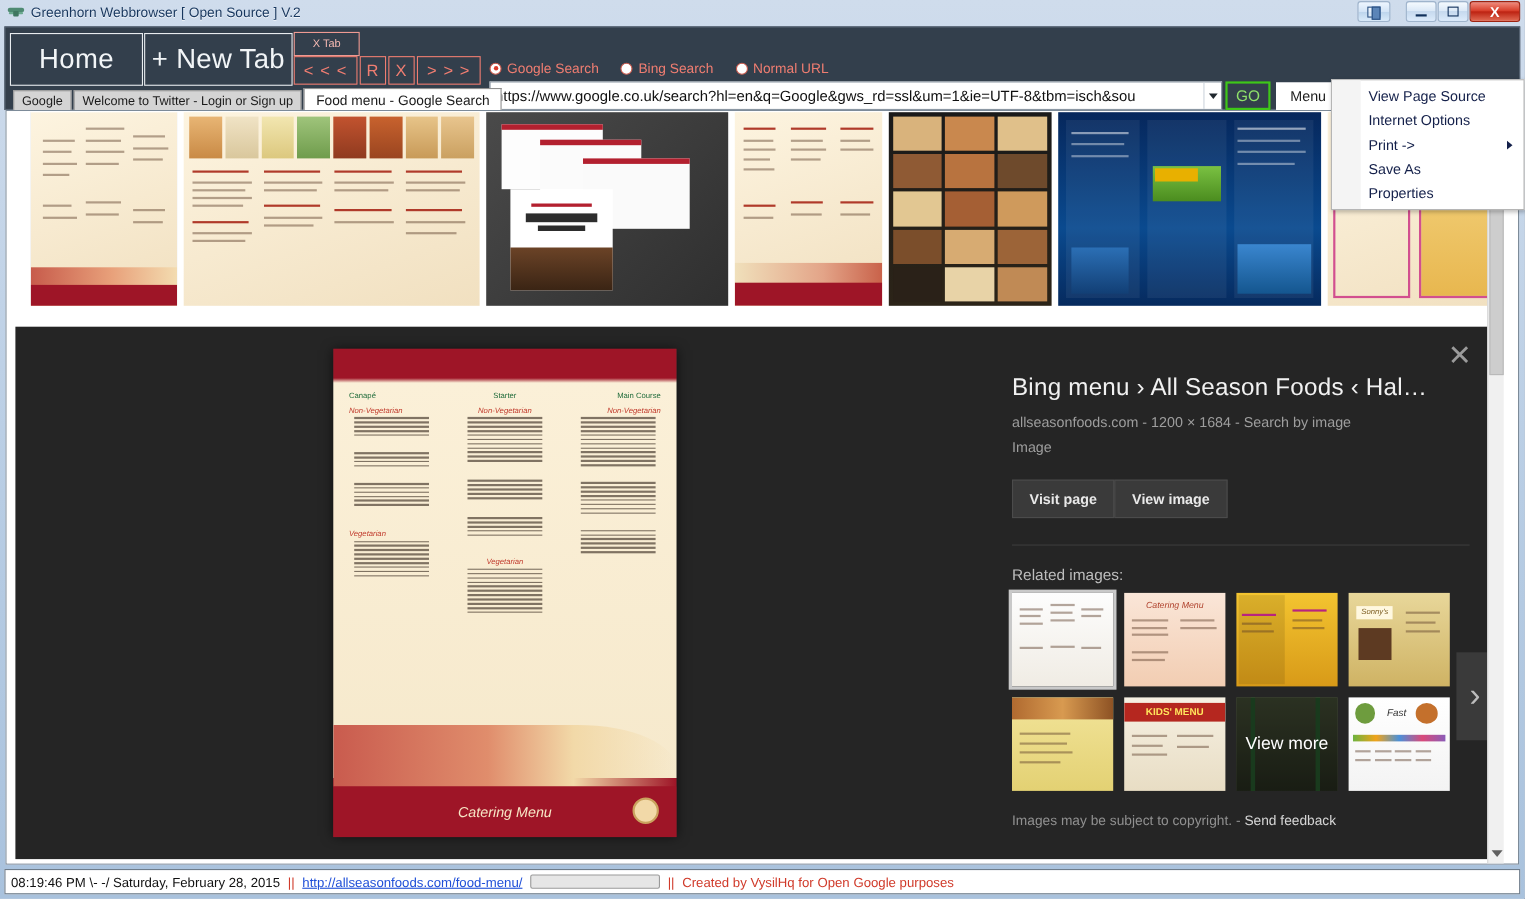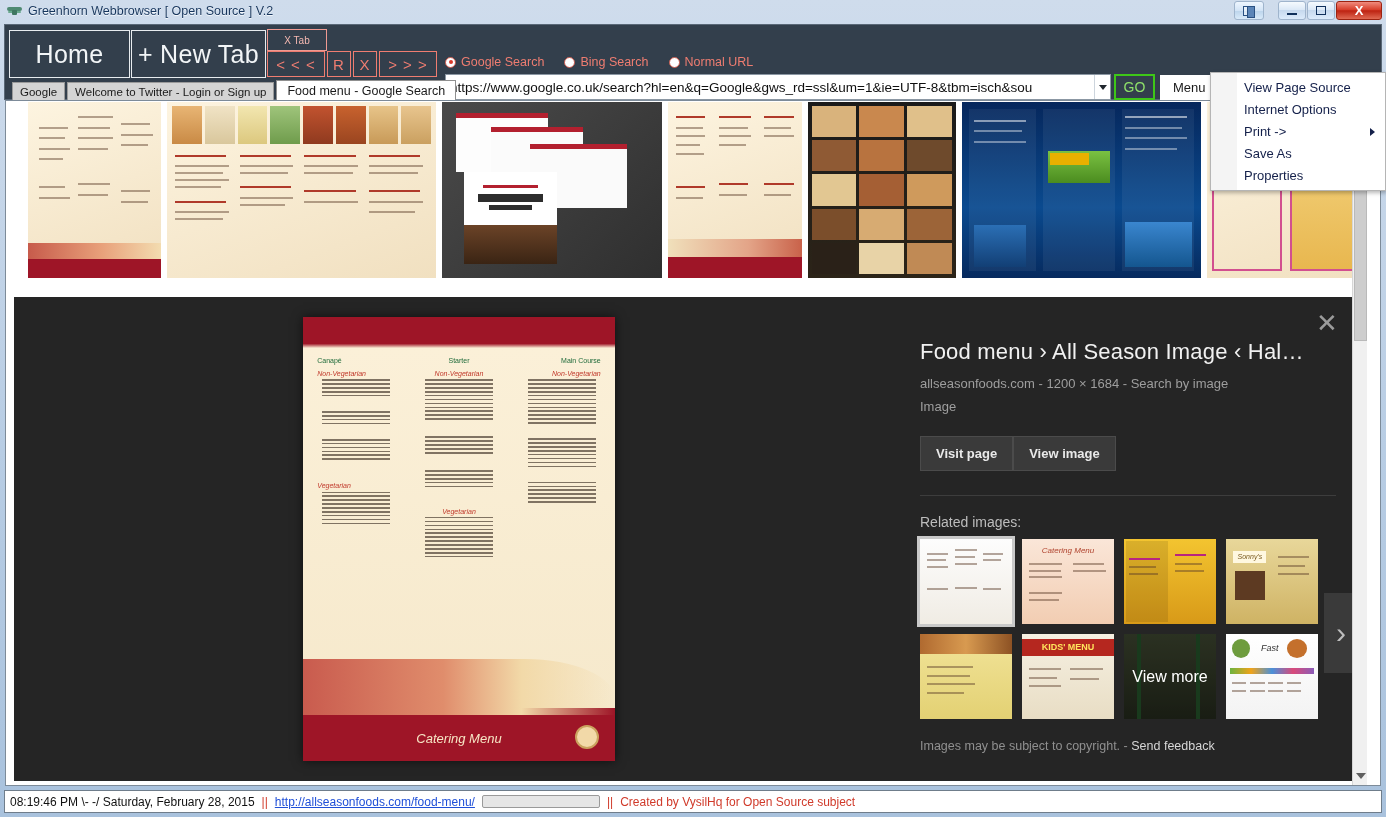--- a/index.html
+++ b/index.html
@@ -673,21 +673,21 @@
             </div>
             <div class="foodband"></div>
             <div class="banner">
               <span>Catering Menu</span>
             </div>
             <div class="seal"></div>
           </div>
         </div>
 
         <div id="lb-info">
-          <div id="lb-title">Food menu › All Season Image ‹ Hal…</div>
+          <div id="lb-title">Bing menu › All Season Foods ‹ Hal…</div>
           <div id="lb-meta">allseasonfoods.com  -  1200 × 1684  -  Search by image</div>
           <div id="lb-type">Image</div>
           <div id="lb-buttons">
             <div class="lbbtn">Visit page</div>
             <div class="lbbtn">View image</div>
           </div>
           <div id="lb-divider"></div>
           <div id="rel-label">Related images:</div>
 
           <div id="rel-grid">
@@ -805,16 +805,16 @@
       </div>
     </div>
   </div>
 
   <div id="statusbar">
     <span id="st-time">08:19:46 PM \- -/ Saturday, February 28, 2015</span>
     <span class="sep">||</span>
     <span id="st-url">http://allseasonfoods.com/food-menu/</span>
     <span id="st-prog"></span>
     <span class="sep">||</span>
-    <span id="st-credit">Created by VysilHq for Open Source subject</span>
+    <span id="st-credit">Created by VysilHq for Open Google purposes</span>
   </div>
 
 </div>
 
 </body></html>

